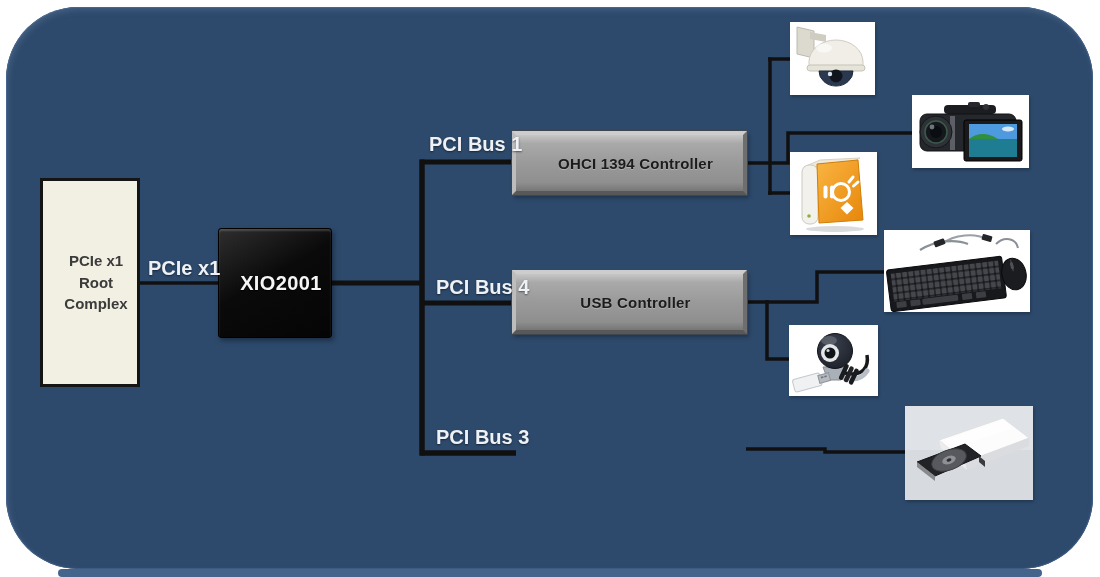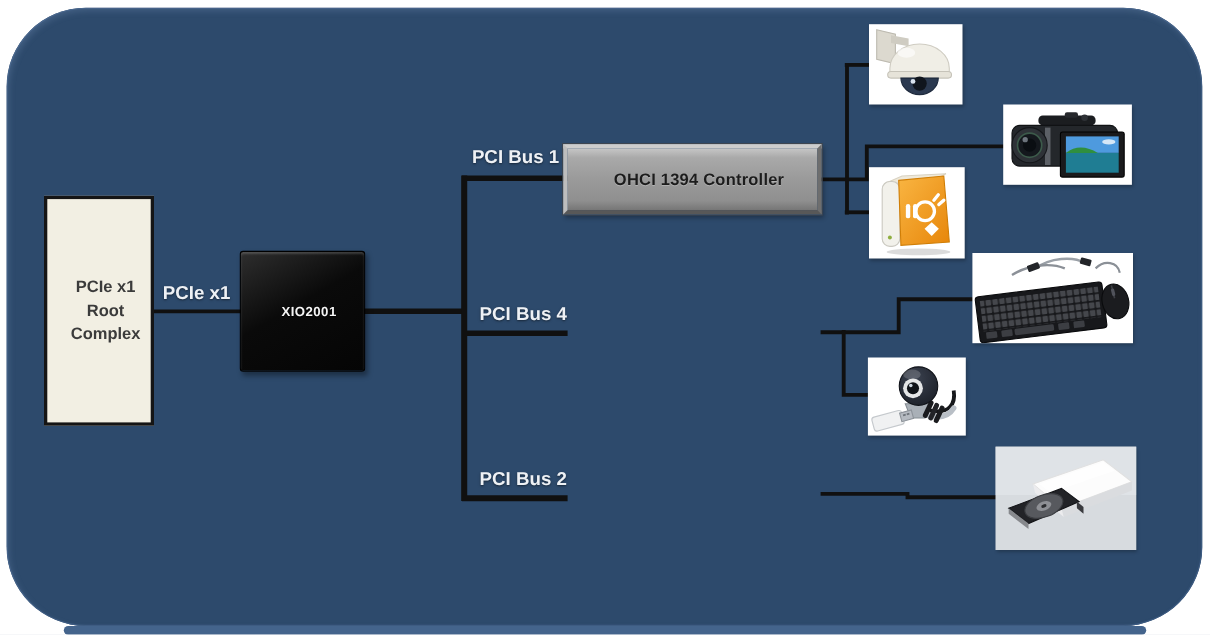--- a/index.html
+++ b/index.html
@@ -23,35 +23,35 @@
     left:40px;top:178px;width:100px;height:209px;
     background:#f2efe3;border:3px solid #151515;
     color:#3b3b3b;font-weight:bold;font-size:15px;line-height:1.45;
     white-space:pre-line;
   }
   .bridge{
     left:218px;top:228px;width:114px;height:110px;
     background:linear-gradient(150deg,#2e2e2e 0%,#0a0a0a 45%,#050505 100%);
     border:1px solid #000;border-radius:3px;
     box-shadow:inset 0 2px 2px rgba(255,255,255,.18), 2px 3px 5px rgba(0,0,0,.35);
-    color:#f5f5f5;font-weight:bold;font-size:12px;letter-spacing:.4px;
+    color:#f5f5f5;font-weight:bold;font-size:20px;letter-spacing:.4px;
     text-shadow:0 1px 1px #000;
   }
   .controller{
     left:512px;width:235px;height:64px;
     background:linear-gradient(to bottom,#c6c6c6 0%,#a9a9a9 15%,#9a9a9a 50%,#8f8f8f 85%,#767676 100%);
     border-top:4px solid #cdcdcd;border-left:4px solid #bdbdbd;
     border-bottom:4px solid #585858;border-right:4px solid #6e6e6e;
     box-shadow:0 0 0 1px #3e4650, 2px 3px 4px rgba(0,0,0,.3);
     color:#1c1c1c;font-weight:bold;font-size:15px;letter-spacing:.2px;
     text-shadow:0 1px 0 rgba(255,255,255,.25);
   }
   .ctrl-1{top:131px;} .ctrl-2{top:270px;} .ctrl-3{top:423px;}
   .buslabel{
-    position:absolute;color:#eef1f5;font-weight:bold;font-size:17px;
+    position:absolute;color:#eef1f5;font-weight:bold;font-size:20px;
     text-shadow:0 1px 2px rgba(0,0,0,.5);white-space:nowrap;
   }
   .lbl-link{left:148px;top:257px;}
   .lbl-b1{left:429px;top:133px;}
   .lbl-b2{left:436px;top:276px;}
   .lbl-b3{left:436px;top:426px;}
   .device{position:absolute;background:#ffffff;box-shadow:1px 2px 3px rgba(0,0,0,.25);}
   .device svg{display:block;}
   .dev-camera{left:790px;top:22px;width:85px;height:73px;}
   .dev-camcorder{left:912px;top:95px;width:117px;height:73px;}
@@ -93,25 +93,26 @@
     </g>
   </svg>
 
   <div class="node root-complex">PCIe x1
 Root
 Complex</div>
 
   <div class="node bridge">XIO2001</div>
 
   <div class="node controller ctrl-1">OHCI 1394 Controller</div>
+  <div class="node controller ctrl-2">USB Controller</div>
 
   <div class="buslabel lbl-link">PCIe x1</div>
   <div class="buslabel lbl-b1">PCI Bus 1</div>
   <div class="buslabel lbl-b2">PCI Bus 4</div>
-  <div class="buslabel lbl-b3">PCI Bus 2</div>
+  <div class="buslabel lbl-b3">PCI Bus 3</div>
 
   <div class="device dev-camera">
     <svg width="85" height="73" viewBox="0 0 85 73">
       <path d="M7,5 L24,9 L24,36 L7,32 Z" fill="#dcd9cf" stroke="#bdbab0"></path>
       <path d="M20,10 L36,13 L36,20 L20,17 Z" fill="#cfccc2"></path>
       <path d="M19,40 A27,22 0 0 1 73,40 L73,44 L19,44 Z" fill="#f0eee6" stroke="#cfccc2"></path>
       <ellipse cx="34" cy="26" rx="8" ry="4.5" fill="#ffffff" opacity=".6"></ellipse>
       <rect x="17" y="43" width="58" height="6" rx="3" fill="#e6e3d9" stroke="#c6c3b9"></rect>
       <path d="M29,49 a17,15 0 0 0 34,0 z" fill="#2b3950" stroke="#1e2a3d"></path>
       <circle cx="46" cy="54" r="6.5" fill="#10151d"></circle>

